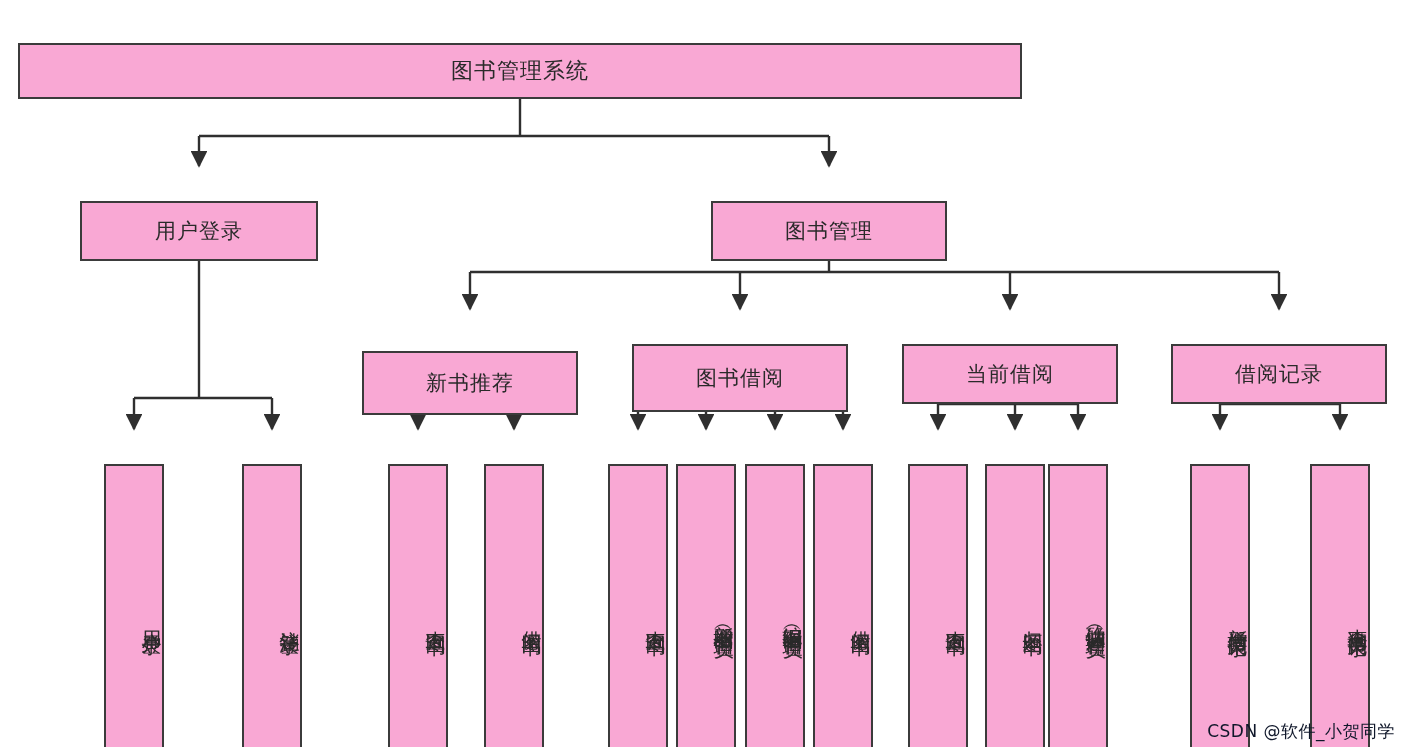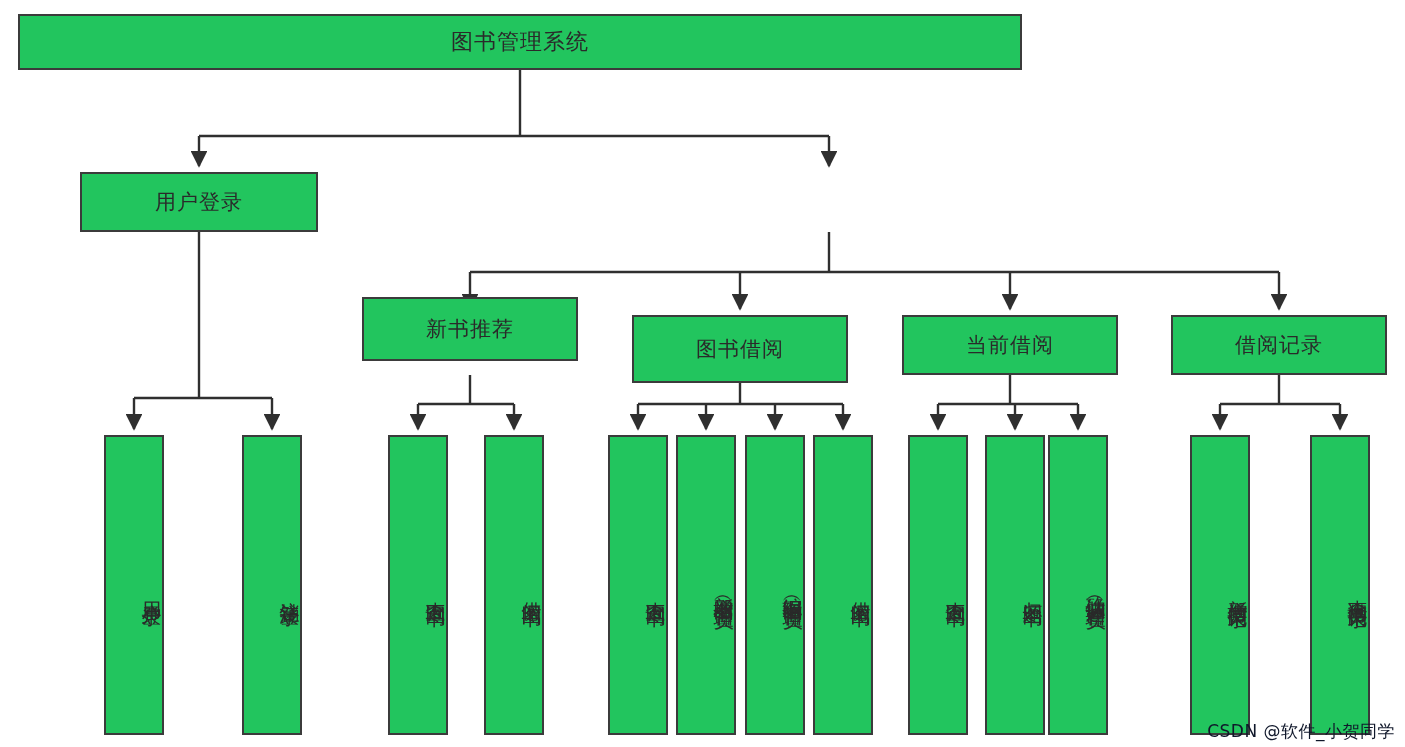--- a/index.html
+++ b/index.html
@@ -21,26 +21,27 @@
     position: absolute;
     left: 0;
     top: 0;
     width: 1405px;
     height: 747px;
     pointer-events: none;
   }
   .node {
     position: absolute;
     box-sizing: border-box;
-    background: #22c55e;
+    background: #f9a8d4;
     border: 2px solid #3b3b3b;
     display: flex;
     align-items: center;
     justify-content: center;
     color: #2a2a2a;
+    margin-top: 29px;
   }
   .node.horiz {
     font-size: 21px;
     letter-spacing: 1px;
   }
   .node.leaf {
     writing-mode: vertical-rl;
     text-orientation: upright;
     font-size: 20px;
     letter-spacing: 2px;
@@ -122,22 +123,25 @@
     </g>
   </svg>
 
   <div class="node horiz root" style="left:18px; top:14px; width:1004px; height:56px;">
     <span>图书管理系统</span>
   </div>
 
   <div class="node horiz" style="left:80px; top:172px; width:238px; height:60px;">
     <span>用户登录</span>
   </div>
+  <div class="node horiz" style="left:711px; top:172px; width:236px; height:60px;">
+    <span>图书管理</span>
+  </div>
 
-  <div class="node horiz" style="left:362px; top:297px; width:216px; height:64px;text-align:center;">
+  <div class="node horiz" style="left:362px; top:322px; width:216px; height:64px;text-align:center;">
     <span>新书推荐</span>
   </div>
   <div class="node horiz" style="left:632px; top:315px; width:216px; height:68px;">
     <span>图书借阅</span>
   </div>
   <div class="node horiz" style="left:902px; top:315px; width:216px; height:60px;">
     <span>当前借阅</span>
   </div>
   <div class="node horiz" style="left:1171px; top:315px; width:216px; height:60px;">
     <span>借阅记录</span>

